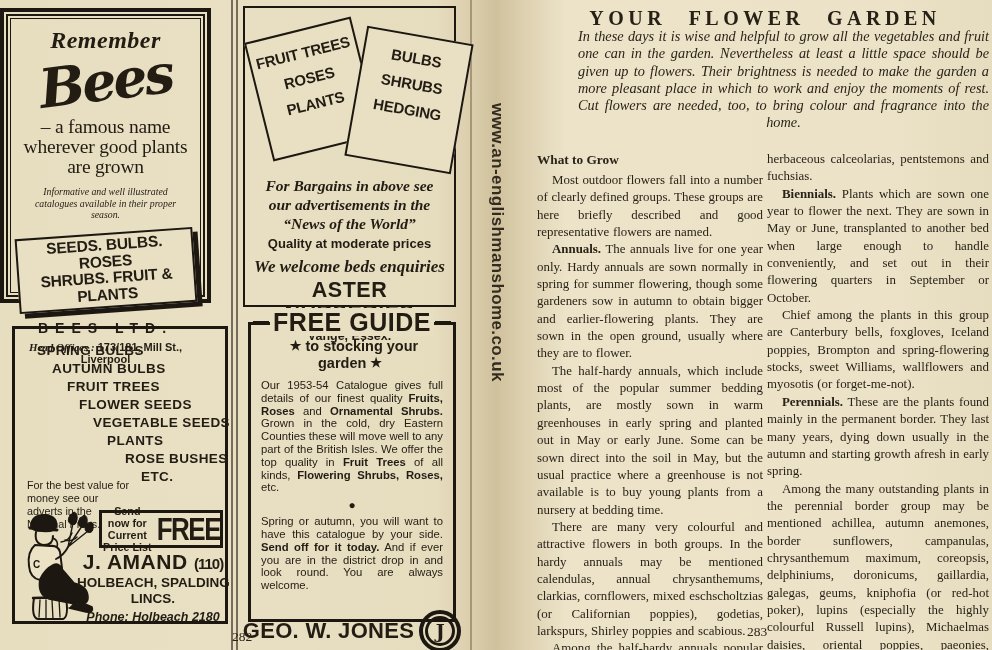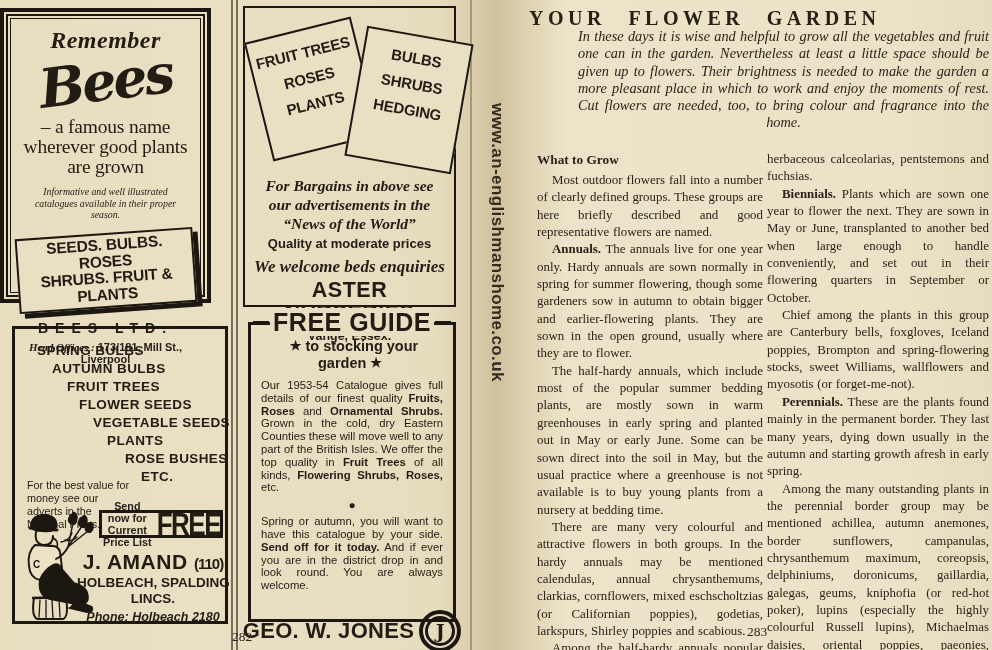--- a/index.html
+++ b/index.html
@@ -50,21 +50,21 @@
   .aster-qual{font:bold 13px/15px "Liberation Sans",sans-serif;margin-top:3px;}
   .aster-welc{font:italic bold 17px/19px "Liberation Serif",serif;margin-top:6px;}
   .aster-name{font:bold 21.5px/23px "Liberation Sans",sans-serif;letter-spacing:.5px;margin-top:3px;}
   .aster-loc{font:bold 12.5px/14px "Liberation Sans",sans-serif;margin-top:4px;}
 
   
   .amand{left:12px;top:326px;width:216px;height:298px;border:3px solid #1c1711;}
   .amand-items{position:absolute;left:0;top:13px;}
   .amand-items div{font:bold 13.5px/18px "Liberation Sans",sans-serif;letter-spacing:.4px;white-space:nowrap;}
   .amand-note{position:absolute;left:12px;top:150px;width:106px;font:500 10.8px/13px "Liberation Sans",sans-serif;}
-  .amand-offer{position:absolute;left:84px;top:181px;width:124px;height:28px;border:3px solid #1c1711;display:flex;align-items:center;justify-content:center;gap:4px;}
+  .amand-offer{position:absolute;left:84px;top:181px;width:124px;height:38px;border:3px solid #1c1711;display:flex;align-items:center;justify-content:center;gap:4px;}
   .amand-offer .lines{font:600 10.8px/12px "Liberation Sans",sans-serif;text-align:center;}
   .amand-offer .free{font:bold 26px/26px "Liberation Sans",sans-serif;letter-spacing:-1.5px;transform:scaleY(1.2);}
   .amand-id{position:absolute;left:62px;top:222px;width:152px;text-align:center;}
   .amand-name{font:bold 21px/22px "Liberation Sans",sans-serif;letter-spacing:.5px;white-space:nowrap;}
   .amand-dept{font:bold 15px "Liberation Sans",sans-serif;letter-spacing:-1px;}
   .amand-a1{font:bold 13.5px/16px "Liberation Sans",sans-serif;margin-top:2px;white-space:nowrap;}
   .amand-a2{font:bold 13.5px/16px "Liberation Sans",sans-serif;}
   .amand-ph{font:italic 600 12.5px/15px "Liberation Sans",sans-serif;margin-top:3px;white-space:nowrap;}
   .amand-man{position:absolute;left:6px;top:180px;width:76px;height:114px;}
 
@@ -79,21 +79,21 @@
   .jones-body b{font-weight:bold;}
   .jones-bullet{text-align:center;font-size:12px;line-height:10px;margin-top:6px;}
   .jones-body.p2{margin-top:5px;}
   .jones-namerow{margin-top:18px;display:flex;align-items:center;justify-content:center;gap:5px;}
   .jones-name{font:bold 22px/24px "Liberation Sans",sans-serif;letter-spacing:.3px;white-space:nowrap;}
   .jones-logo{width:42px;height:42px;border:4px solid #1c1711;border-radius:50%;display:flex;align-items:center;justify-content:center;padding:2px;flex:0 0 auto;}
   .jones-logo-in{width:100%;height:100%;border:3px solid #1c1711;border-radius:50%;display:flex;align-items:center;justify-content:center;font:bold 19px "DejaVu Serif",serif;}
   .jones-frhs{text-align:center;font:bold 10.5px/12px "Liberation Sans",sans-serif;transform:translateX(-26px);}
 
   
-  .art-title{left:529px;top:7px;width:440px;text-align:left;font:bold 20px/22px "Liberation Serif",serif;letter-spacing:4.5px;word-spacing:13px;color:#262015;}
+  .art-title{left:545px;top:7px;width:440px;text-align:center;font:bold 20px/22px "Liberation Serif",serif;letter-spacing:4.5px;word-spacing:13px;color:#262015;}
   .art-intro{left:578px;top:28px;width:411px;font:italic 14.3px/17.3px "Liberation Serif",serif;text-align:justify;text-align-last:center;color:#2a2318;}
   .col{color:#2a2318;}
   .col1{left:537px;top:151px;width:226px;}
   .col2{left:767px;top:151px;width:222px;}
   .col h3{font:bold 13.3px/17px "Liberation Serif",serif;margin-bottom:4px;}
   .col p{font:12.9px/17.35px "Liberation Serif",serif;text-align:justify;text-indent:15px;word-spacing:.4px;}
   .col p.noind{text-indent:0;}
   .col p b{font-weight:bold;}
   .pagenum{font:13.5px/15px "Liberation Serif",serif;color:#2a2318;width:40px;text-align:center;}
   .pn-l{left:222px;top:629px;}

